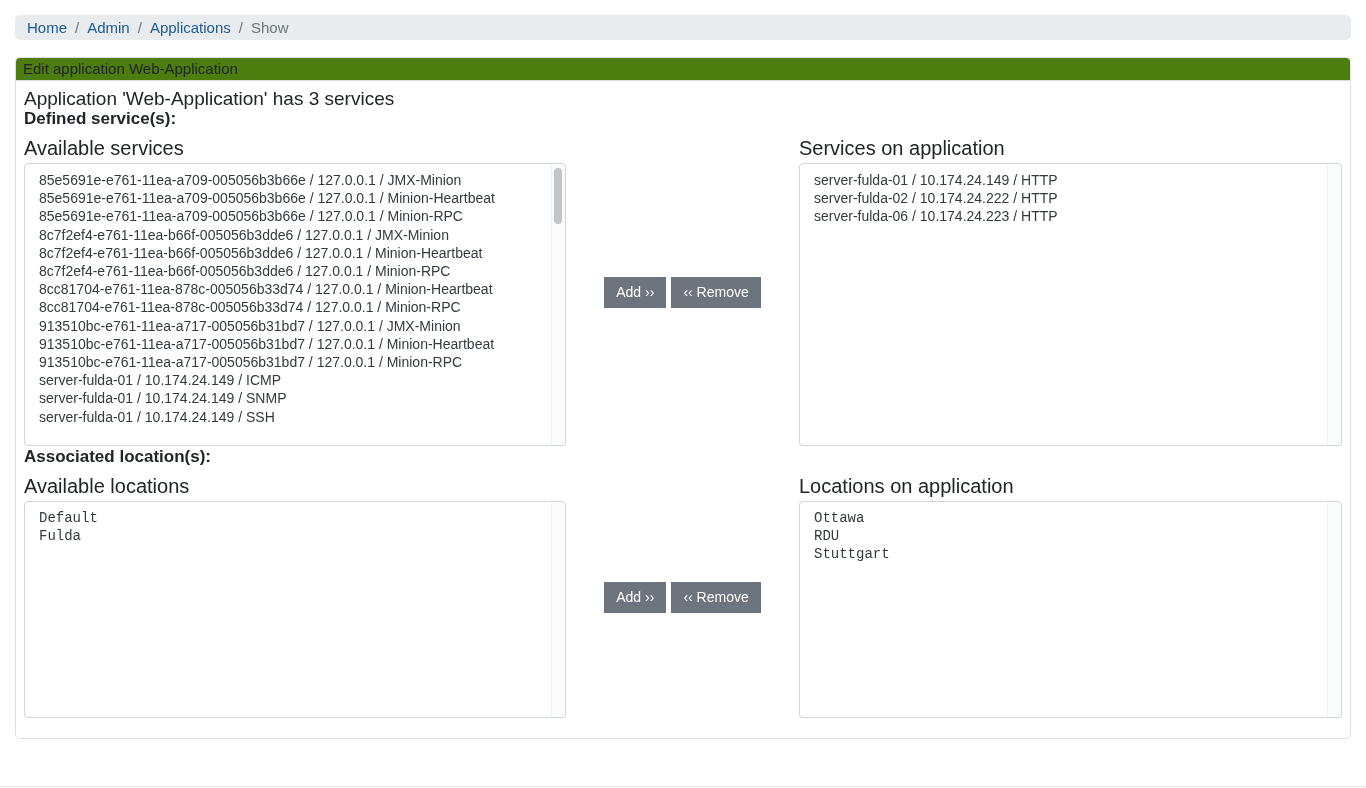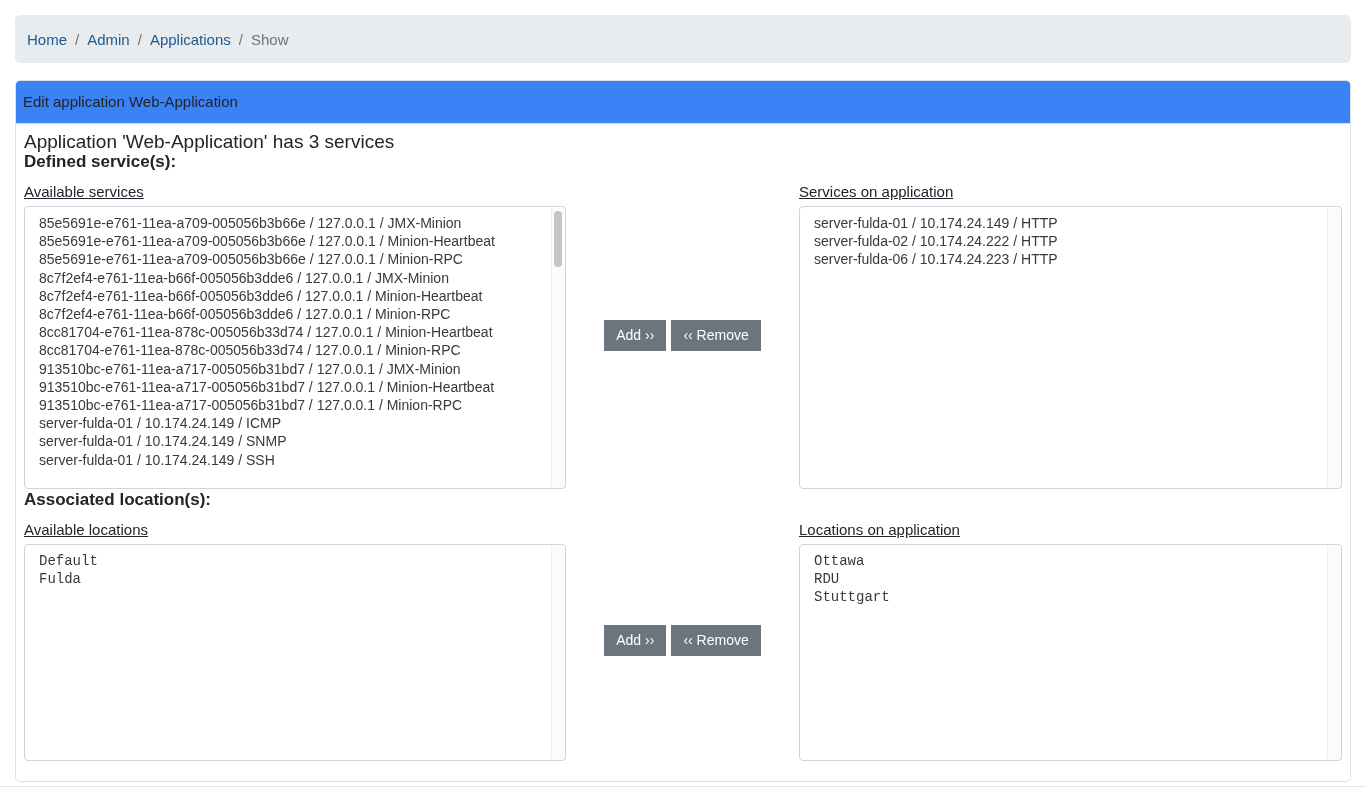--- a/index.html
+++ b/index.html
@@ -9,21 +9,21 @@
     font-family: "Liberation Sans", "DejaVu Sans", sans-serif;
     color: #212529;
     position: relative;
   }
   .page { padding: 15px 15px 0 15px; }
 
   
   .breadcrumb {
     background: #e9ecef;
     border-radius: 5px;
-    height: 48px;
+    height: 25px;
     display: flex;
     align-items: center;
     padding: 0 12px;
     margin-bottom: 17px;
     font-size: 15px;
   }
   .breadcrumb a {
     color: #1c5a90;
     text-decoration: none;
     cursor: pointer;
@@ -31,24 +31,24 @@
   .crumb-sep { color: #6c757d; padding: 0 8px; }
   .crumb-current { color: #6c757d; }
 
   
   .card {
     border: 1px solid #dde1e4;
     border-radius: 5px;
     background: #fff;
   }
   .card-header {
-    background: #3b82f6;
+    background: #4d7c0f;
     border-bottom: 1px solid #d8dcdf;
     border-radius: 4px 4px 0 0;
-    padding: 11px 7px;
+    padding: 1px 7px;
     font-size: 15px;
     line-height: 20px;
     color: #212529;
   }
   .card-body { padding: 8px 8px 20px 8px; }
 
   .summary { font-size: 19px; line-height: 19px; }
 
   .section-heading {
     font-size: 17px;
@@ -58,25 +58,24 @@
     color: #212529;
   }
 
   .dual-list {
     display: grid;
     grid-template-columns: 542px 233px 543px;
     margin-top: 10px;
   }
   .list-col { display: flex; flex-direction: column; }
   .list-label {
-    font-size: 15px;
+    font-size: 20px;
     line-height: 19px;
     margin-bottom: 5px;
     color: #212529;
-    text-decoration: underline;
   }
   .listbox {
     position: relative;
     background: #ffffff;
     border: 1px solid #ced4da;
     border-radius: 4px;
     padding: 7px 20px 7px 14px;
     overflow: hidden;
     width: 100%;
   }

